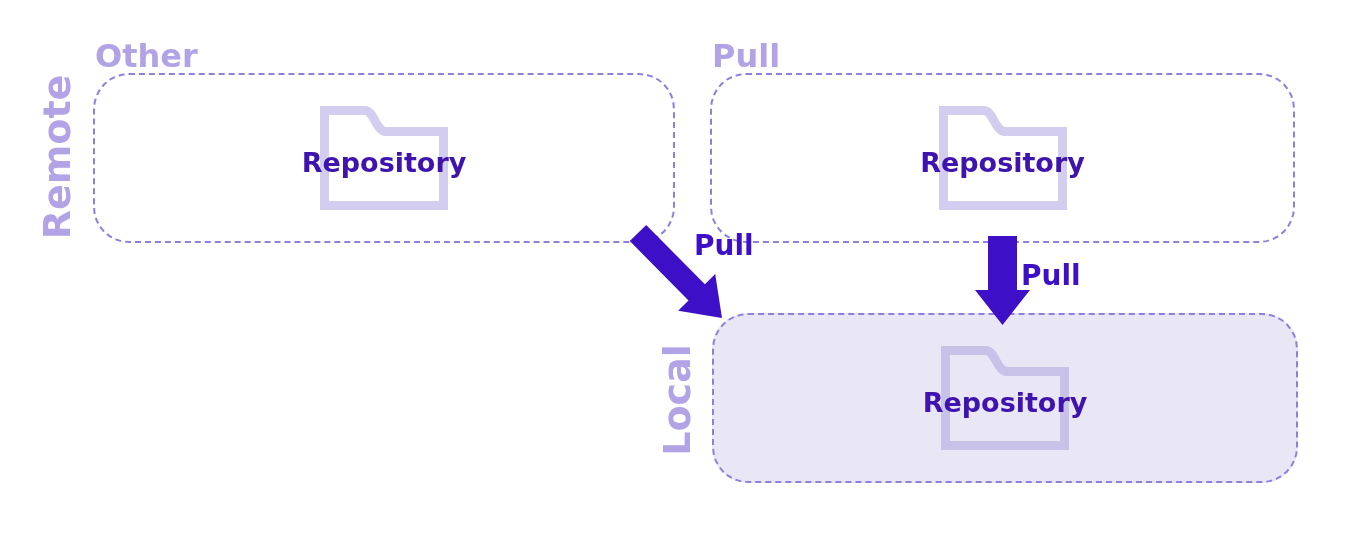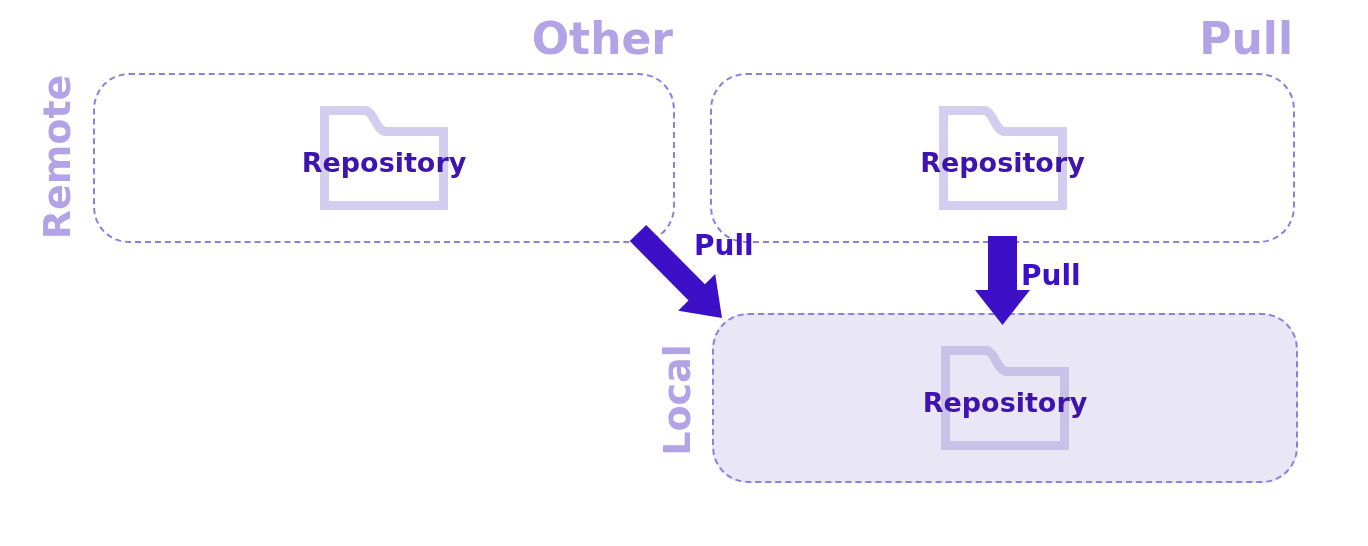--- a/index.html
+++ b/index.html
@@ -21,23 +21,23 @@
     box-sizing: border-box;
   }
   .box-other { left: 93px;  top: 73px;  width: 582px; height: 170px; background: transparent; }
   .box-mine  { left: 710px; top: 73px;  width: 585px; height: 170px; background: transparent; }
   .box-local { left: 712px; top: 313px; width: 586px; height: 170px; background: var(--local-box-fill, #e9e6f5); }
 
   .box-title {
     position: absolute;
     bottom: 100%;
     left: 0; right: 0;
-    margin-bottom: 14px;
-    text-align: right;
-    font-size: 44px;
+    margin-bottom: 3px;
+    text-align: left;
+    font-size: 32px;
     line-height: 1;
     color: var(--box-title, #b1a3e5);
   }
 
   
   .row-label {
     position: absolute;
     white-space: nowrap;
     font-size: 38px;
     line-height: 1;

